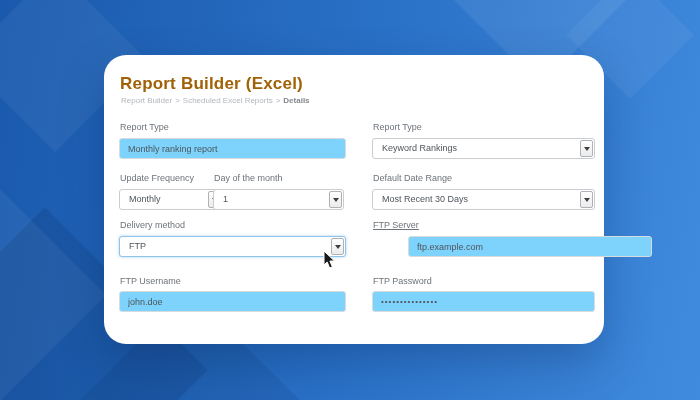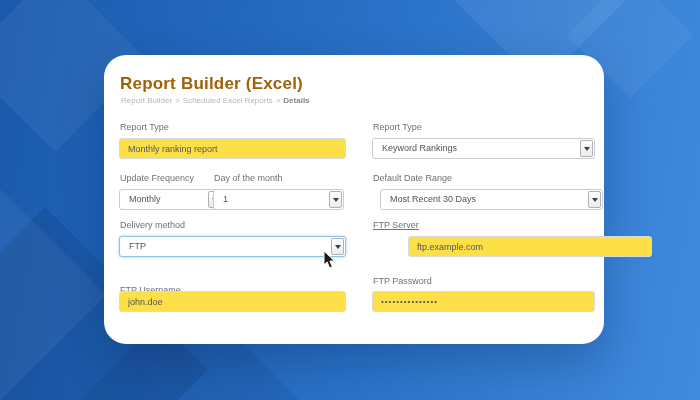--- a/index.html
+++ b/index.html
@@ -29,21 +29,21 @@
     font-size:17px; font-weight:bold; color:#a16207; letter-spacing:0.2px;
   }
   .breadcrumb { position:absolute; left:17px; top:41px; font-size:8px; color:#b2b6bc; }
   .breadcrumb .sep { margin:0 3px; }
   .breadcrumb .current { font-weight:bold; color:#83888e; }
 
   .field-label { position:absolute; font-size:9px; color:#6d737a; }
 
   .text-input {
     position:absolute; height:21px; border:1px solid #d8dbdd; border-radius:3px;
-    background:#fde047; font-family:"Liberation Sans", sans-serif;
+    background:#7dd3fc; font-family:"Liberation Sans", sans-serif;
     font-size:9px; color:#4f555b; padding:0 8px; outline:none;
   }
   .pw { letter-spacing:1px; font-size:8px; }
 
   .select-box {
     position:absolute; height:21px; border:1px solid #c9cdd0; border-radius:3px;
     background:#fff; cursor:default;
   }
   .select-box .value {
     position:absolute; left:9px; top:0; line-height:19px; font-size:9px; color:#4f555b;
@@ -101,35 +101,35 @@
     <span class="arrow-btn"></span>
   </div>
 
   <div class="field-label" style="left:110px; top:118px;">Day of the month</div>
   <div class="select-box" style="left:109px; top:134px; width:131px;">
     <span class="value">1</span>
     <span class="arrow-btn"></span>
   </div>
 
   <div class="field-label" style="left:269px; top:118px;">Default Date Range</div>
-  <div class="select-box" style="left:276px; top:134px; width:223px;">
+  <div class="select-box" style="left:268px; top:134px; width:223px;">
     <span class="value">Most Recent 30 Days</span>
     <span class="arrow-btn"></span>
   </div>
 
   <div class="field-label" style="left:16px; top:165px;">Delivery method</div>
   <div class="select-box focused" style="left:15px; top:181px; width:227px;">
     <span class="value">FTP</span>
     <span class="arrow-btn"></span>
   </div>
 
   <div class="field-label" style="left:269px; top:165px;text-decoration:underline;">FTP Server</div>
   <input class="text-input" style="left: 268px; top: 181px; width: 244px; margin-left: 36px;" type="text" value="ftp.example.com">
 
-  <div class="field-label" style="left:16px; top:230px;">FTP Username</div>
+  <div class="field-label" style="left:16px; top:221px;">FTP Username</div>
   <input class="text-input" style="left: 15px; top: 236px; width: 227px;" type="text" value="john.doe">
 
   <div class="field-label" style="left:269px; top:221px;">FTP Password</div>
   <input class="text-input pw" style="left: 268px; top: 236px; width: 223px;" type="text" value="•••••••••••••••">
 
 </div>
 
 <svg class="cursor" viewBox="0 0 14 20">
   <path d="M1,1 L1,15 L4.2,12 L6.6,18 L9.3,16.8 L6.9,11 L11.5,11 Z" fill="#1b1b1b" stroke="#ffffff" stroke-width="1"></path>
 </svg>

